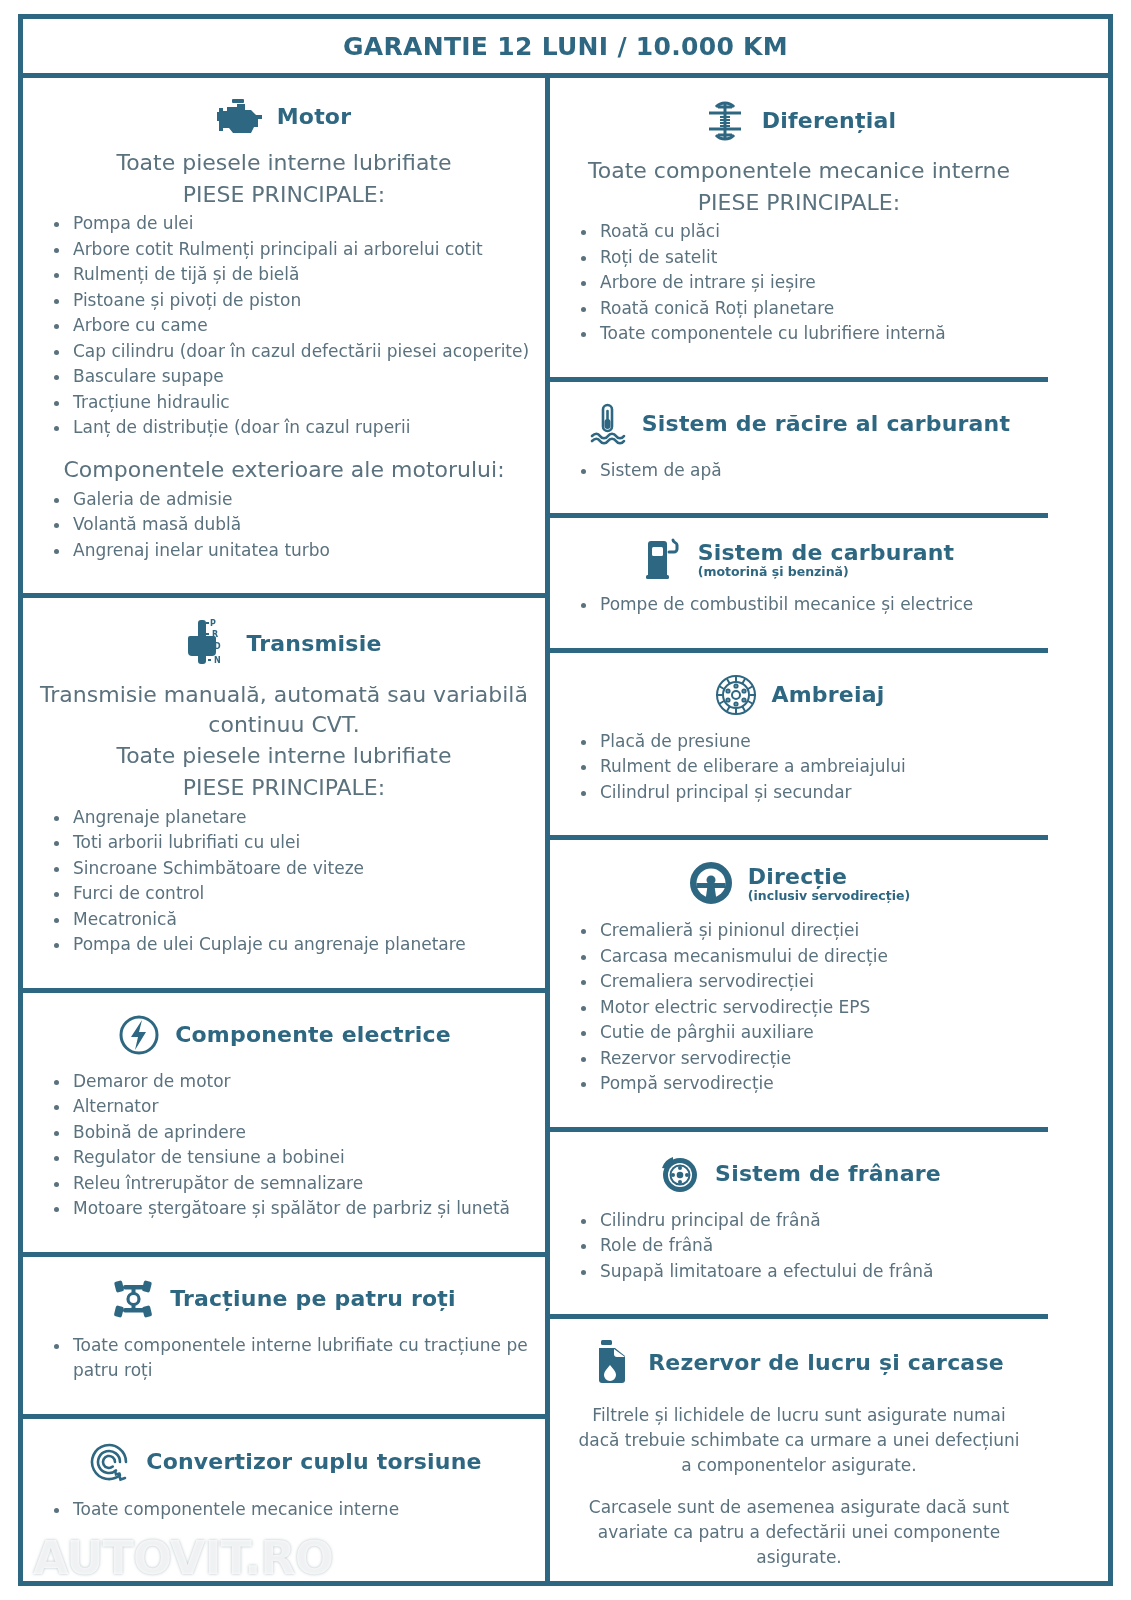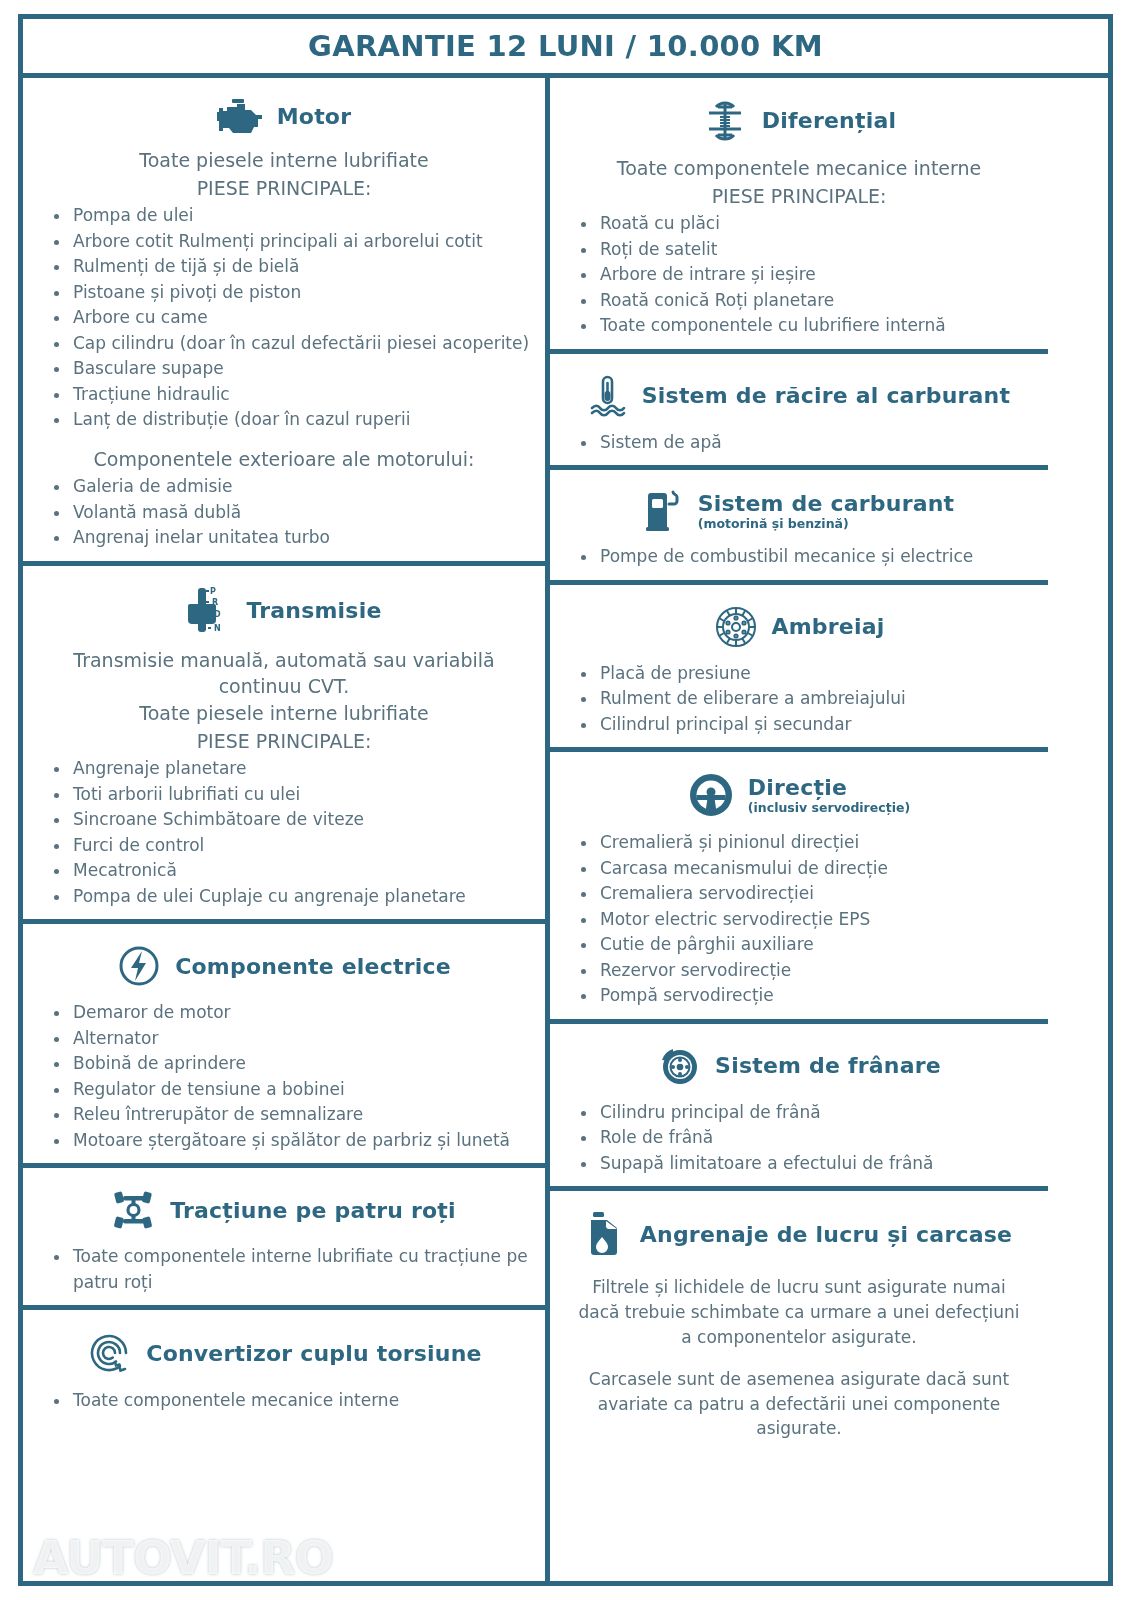--- a/index.html
+++ b/index.html
@@ -10,47 +10,47 @@
   }
   .sheet{
     position:absolute;left:18px;top:14px;width:1095px;height:1572px;
     border:5px solid #2e6781;box-sizing:border-box;background:#fff;
   }
   .title-bar{
     height:54px;border-bottom:5px solid #2e6781;
     display:flex;align-items:center;justify-content:center;
   }
   .title-bar .title{
-    font-size:29px;font-weight:bold;letter-spacing:.3px;color:#2e6781;
+    font-size:25px;font-weight:bold;letter-spacing:.3px;color:#2e6781;
     font-family:"DejaVu Sans","Liberation Sans",sans-serif;
   }
   .columns{display:flex;height:calc(100% - 59px);align-items:flex-start;}
   .col{box-sizing:border-box;}
   .col-left{width:527px;border-right:5px solid #2e6781;min-height:100%;}
   .col-right{width:498px;}
   .card{
     box-sizing:border-box;border-bottom:5px solid #2e6781;
-    padding:10px 14px 10px 14px;
+    padding:10px 14px 30px 14px;
   }
   .card.last{border-bottom:none;}
   .card-head{
     display:flex;align-items:center;justify-content:center;
     gap:14px;margin:10px 0 12px 0;
   }
   .card-head .head-text{display:flex;flex-direction:column;align-items:flex-start;}
   .card-head h2{
     margin:0;font-size:22px;font-weight:bold;color:#2e6781;line-height:1.05;
     letter-spacing:.2px;
   }
   .card-head .sub{
     margin-top:2px;font-size:12.5px;font-weight:bold;color:#2e6781;line-height:1;
   }
   .icon{flex:0 0 auto;display:block;}
   .intro{
-    text-align:center;font-size:19px;line-height:1.35;color:#5a717e;margin:0 0 2px 0;
+    text-align:center;font-size:22px;line-height:1.35;color:#5a717e;margin:0 0 2px 0;
   }
   .intro.sub2{margin-top:0;}
   ul{margin:2px 0 0 0;padding-left:34px;list-style:none;}
   li{
     position:relative;font-size:17px;line-height:1.5;color:#5a717e;
     padding-left:2px;
   }
   li:before{
     content:"";position:absolute;left:-17px;top:11px;
     width:5px;height:5px;border-radius:50%;background:#5a717e;
@@ -380,21 +380,21 @@
           <div class="card-head">
             <span>
               <svg class="icon" width="40" height="46" viewBox="0 0 40 46">
                 <rect x="7" y="1" width="11" height="5" rx="1.5" fill="#2e6781"></rect>
                 <path d="M5 9h16l10 8v24a3 3 0 0 1-3 3H8a3 3 0 0 1-3-3z" fill="#2e6781"></path>
                 <path d="M20 10l11 8h-8a3 3 0 0 1-3-3z" fill="#fff"></path>
                 <path d="M16 26c4 5 6 7 6 10a6 6 0 0 1-12 0c0-3 2-5 6-10z" fill="#fff"></path>
               </svg>
             </span>
             <div class="head-text">
-              <h2>Angrenaje de lucru și carcase</h2>
+              <h2>Rezervor de lucru și carcase</h2>
             </div>
           </div>
           <p class="para">Filtrele și lichidele de lucru sunt asigurate numai dacă trebuie schimbate ca urmare a unei defecțiuni a componentelor asigurate.</p>
           <p class="para">Carcasele sunt de asemenea asigurate dacă sunt avariate ca patru a defectării unei componente asigurate.</p>
         </div>
       </div>
   </div>
 
   <div class="watermark">AUTOVIT.RO</div>
 </div>

